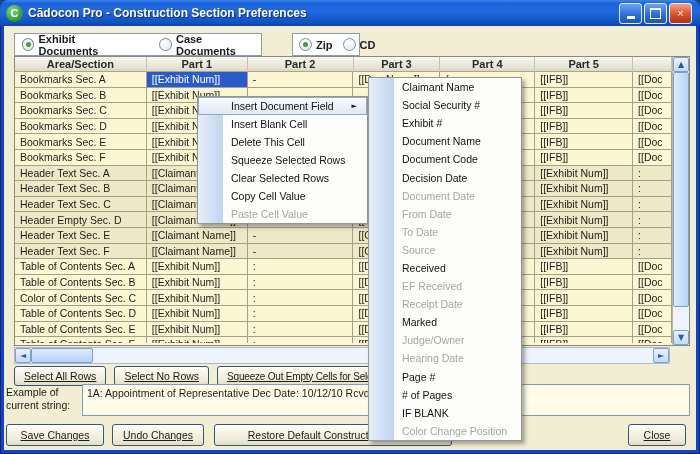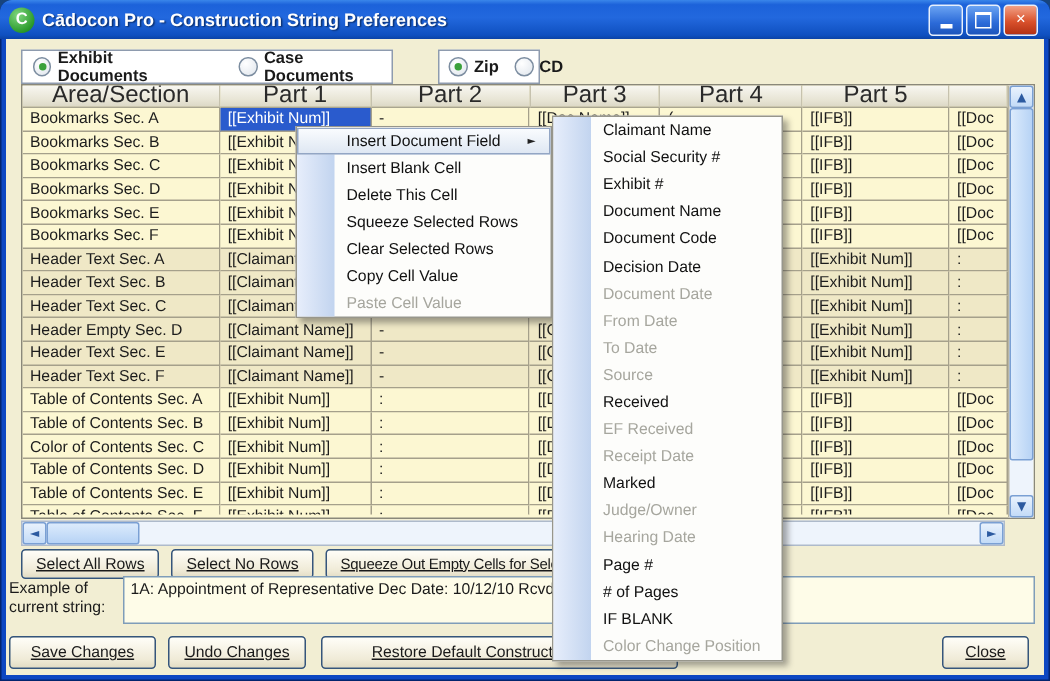--- a/index.html
+++ b/index.html
@@ -21,22 +21,22 @@
   
   .client{position:absolute;left:4px;right:4px;top:26px;bottom:4px;background:#f2eed3;}
   .groupbox{position:absolute;height:21px;background:#fff;border:1px solid #8e9bae;display:flex;align-items:center;}
   .radio-item{display:flex;align-items:center;gap:4px;font-size:11px;font-weight:bold;color:#1a1a1a;}
   .radio{width:11px;height:11px;border-radius:50%;border:1px solid #7c8da0;background:radial-gradient(circle at 35% 30%,#fff,#dfe5ec);position:relative;}
   .radio.on::after{content:"";position:absolute;left:3px;top:3px;width:5px;height:5px;border-radius:50%;background:#3ba13b;}
   
   .grid{position:absolute;left:10px;top:30px;width:674px;height:288px;border:1px solid #8a887a;background:#fcf7d2;display:flex;}
   .grid-cols{width:658px;overflow:hidden;}
   .thead{display:flex;height:15px;}
-  .th{box-sizing:border-box;height:15px;font-size:16px;color:#2a2a2a;display:flex;align-items:center;justify-content:center;
-      background:linear-gradient(180deg,#f8f7f1,#e7e4d4 70%,#dcd8c6);border-right:1px solid #c6c2ae;border-bottom:1px solid #a9a590;}
+  .th{box-sizing:border-box;height:15px;font-size:11px;color:#2a2a2a;display:flex;align-items:center;justify-content:center;
+      background:linear-gradient(180deg,#f8f7f1,#e7e4d4 70%,#dcd8c6);border-right:1px solid #c6c2ae;border-bottom:1px solid #a9a590;font-weight:bold;}
   .tbody{height:271px;overflow:hidden;}
   .trow{display:flex;height:15.6px;}
   .trow.light .tcell{background:#fcf7d2;}
   .trow.alt .tcell{background:#efe8c6;}
   .tcell{box-sizing:border-box;height:15.6px;font-size:10.5px;color:#1c1c1c;display:flex;align-items:center;
          padding:0 0 0 5px;white-space:nowrap;overflow:hidden;border-right:1px solid #a5a08b;border-bottom:1px solid #a5a08b;}
   .tcell.sel{background:#2a5bcd !important;color:#fff;}
   
   .vscroll{width:16px;display:flex;flex-direction:column;background:#eef4fc;border-left:1px solid #b9b5a2;}
   .hscroll{position:absolute;left:10px;top:321px;width:654px;height:15px;background:#eef4fc;border:1px solid #aebacb;
@@ -61,32 +61,32 @@
   .example-box{position:absolute;left:78px;top:358px;width:608px;height:32px;background:#fefce8;border:1px solid #7f9db9;
                font-size:10.5px;color:#1a1a1a;padding:2px 4px;box-sizing:border-box;overflow:hidden;white-space:nowrap;}
   
   .menu{position:absolute;background:#fdfdfb;border:1px solid #97968c;box-shadow:3px 3px 4px rgba(40,40,40,.4);}
   .menu::before{content:"";position:absolute;left:0;top:0;bottom:0;width:25px;
                 background:linear-gradient(90deg,#e7eefb,#c2d4ef);}
   .mitem{position:relative;display:flex;align-items:center;height:18px;padding:0 10px 0 33px;font-size:10.5px;color:#111;white-space:nowrap;}
   .mitem.dis{color:#a6a69e;}
   .mitem.hl{background:linear-gradient(180deg,#fbfdff,#dde6f2);box-shadow:inset 0 0 0 1px #93a6c4;}
   .mitem .arrow{margin-left:auto;font-family:"DejaVu Sans",sans-serif;font-size:7px;color:#222;}
-  #menu1{left:197px;top:84px;width:169px;z-index:10;}
+  #menu1{left:197px;top:96px;width:169px;z-index:10;}
   #submenu{left:368px;top:77px;width:152px;z-index:11;}
   #submenu .mitem{height:18.1px;}
 </style>
 </head>
 <body>
 
 <div id="window">
 
   <div class="titlebar">
     <div class="app-icon">C</div>
-    <div class="title">Cādocon Pro - Construction String Preferences</div>
+    <div class="title">Cādocon Pro - Construction Section Preferences</div>
     <div class="tb-btns">
       <div class="tb-btn">
           <span class="glyph-min"></span>
         </div>
       <div class="tb-btn">
           <span class="glyph-max"></span>
         </div>
       <div class="tb-btn close">
           <span>×</span>
         </div>

